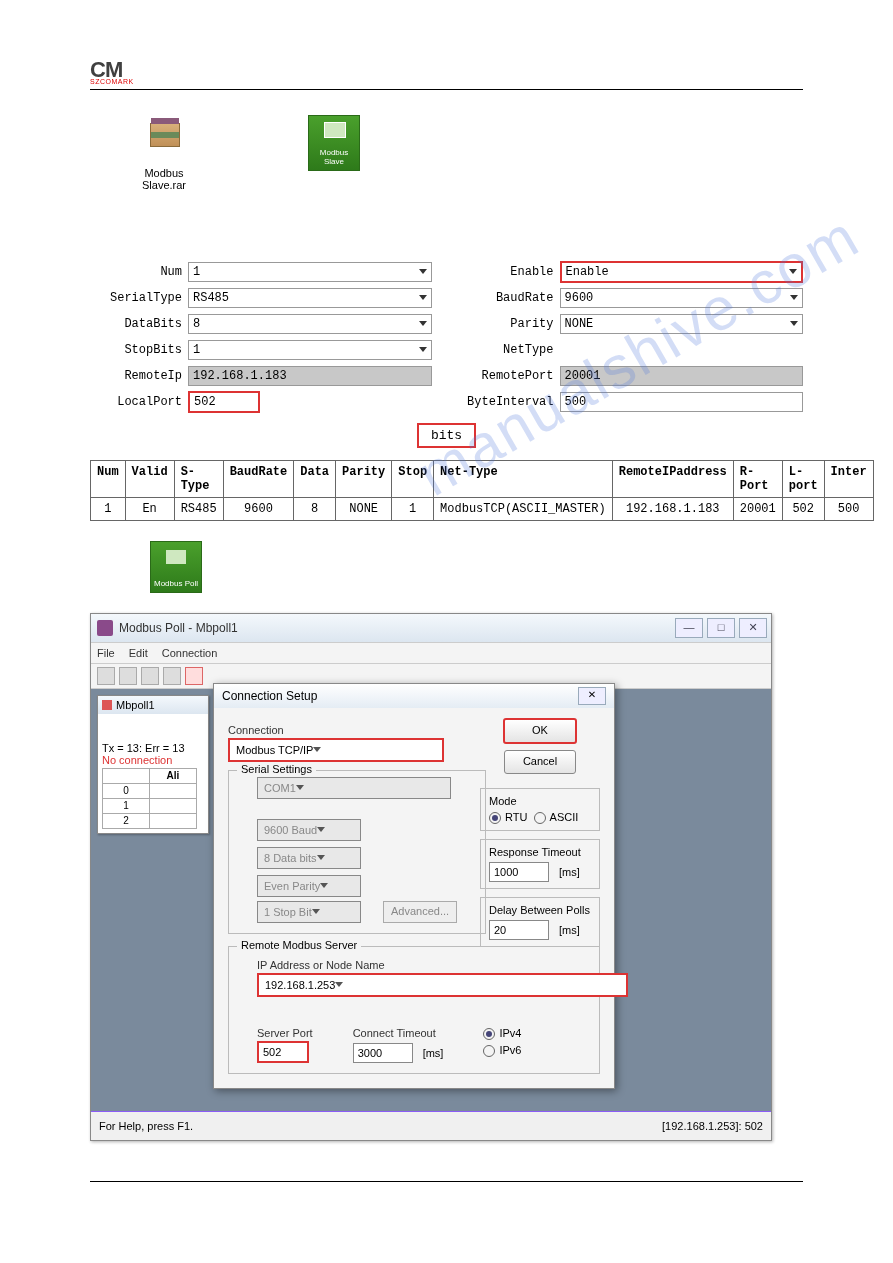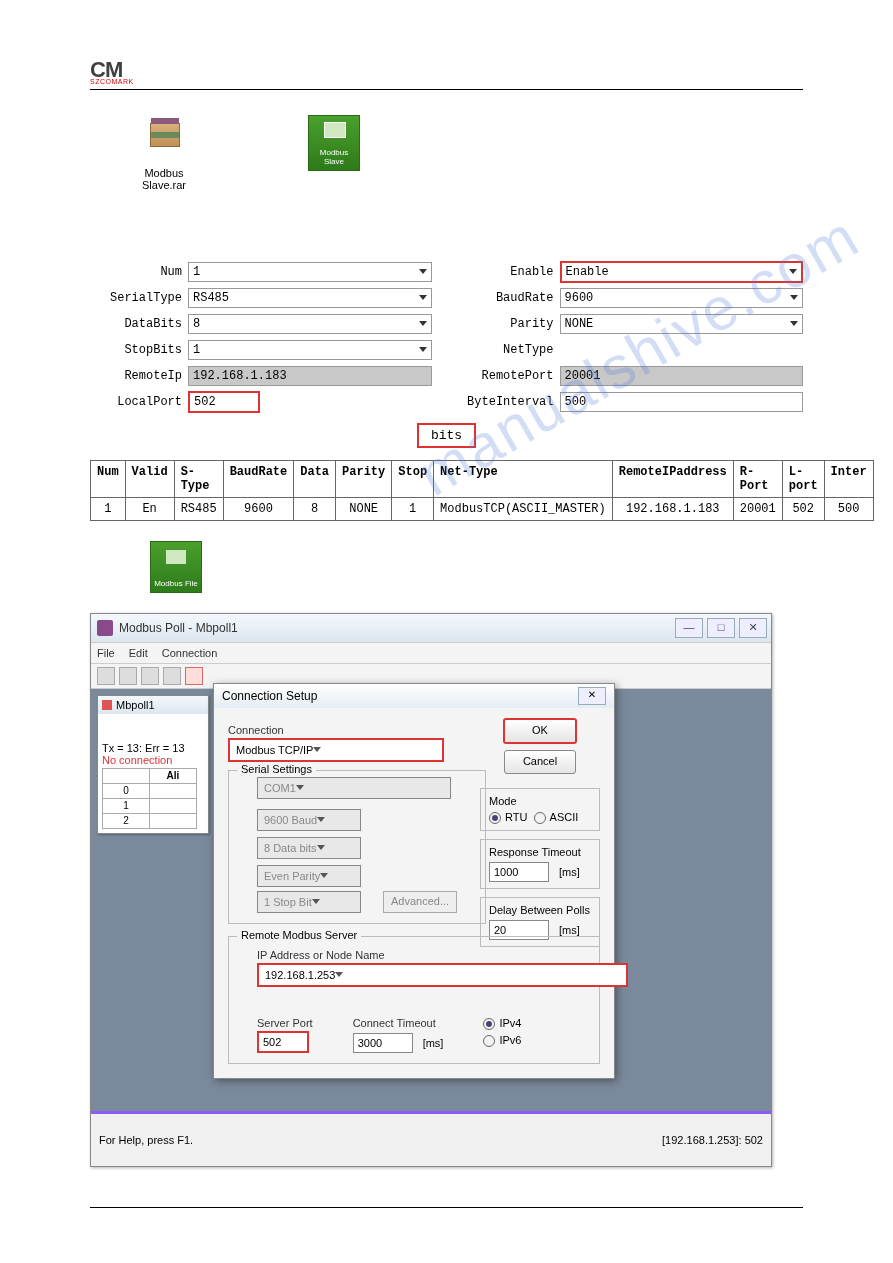--- a/index.html
+++ b/index.html
@@ -59,21 +59,21 @@
   .dlg-select .dcaret { width:0; height:0; border-left:4px solid transparent; border-right:4px solid transparent; border-top:5px solid #555; }
   .fieldset { border:1px solid #bbb; padding:6px 28px 10px; margin-top:8px; position:relative; }
   .fieldset .legend { position:absolute; top:-8px; left:8px; background:#f4f4f4; padding:0 4px; font-size:11px; }
   .row-tight { display:flex; gap:10px; align-items:center; margin-top:4px; }
   .dlg-input { width:90px; height:18px; border:1px solid #888; background:#fff; padding:0 4px; display:flex; align-items:center; }
   .dlg-right { position:absolute; right:14px; top:10px; width:120px; }
   .dlg-btn { width:70px; height:22px; border:1px solid #888; background:linear-gradient(#fff,#e4e4e4); text-align:center; line-height:20px; margin:0 auto 6px; border-radius:3px; }
   .dlg-sec { border:1px solid #bbb; padding:6px 8px; margin-top:8px; }
   .radio { width:10px; height:10px; border:1px solid #666; border-radius:50%; display:inline-block; margin-right:4px; vertical-align:middle; position:relative; }
   .radio.on::after { content:""; position:absolute; left:2px; top:2px; width:6px; height:6px; background:#447; border-radius:50%; }
-  .statusbar { height:20px; background:#f0f0f0; border-top:3px solid #8b5cf6; font-size:11px; display:flex; align-items:center; padding:16px 8px; justify-content:space-between;text-align:center; }
+  .statusbar { height:20px; background:#f0f0f0; border-top:1px solid #8b5cf6; font-size:11px; display:flex; align-items:center; padding:4px 8px; justify-content:space-between;text-align:center; }
   .adv-btn { margin-left:auto; width:72px; height:20px; border:1px solid #aaa; background:#eee; color:#888; text-align:center; line-height:18px; }
   .hr-bottom { border-top:1.5px solid #000; margin-top:40px; }
   .wm { position:absolute; font-size:60px; color:rgba(80,120,220,0.25); transform:rotate(-30deg); pointer-events:none; font-weight:400; letter-spacing:2px; }
   .rel { position:relative; }
 </style>
 </head>
 <body>
 
 <div class="page">
 
@@ -213,21 +213,21 @@
         <td>ModbusTCP(ASCII_MASTER)</td>
         <td>192.168.1.183</td>
         <td>20001</td>
         <td>502</td>
         <td>500</td>
       </tr>
     </tbody>
       </table>
 
     <div class="mp-tile">
-        <span>Modbus File</span>
+        <span>Modbus Poll</span>
       </div>
 
     <div class="win-outer">
       <div class="titlebar">
         <span class="tb-icon"></span>
         <span>Modbus Poll - Mbpoll1</span>
         <div class="tb-controls">
           <div class="tb-btn">—</div>
           <div class="tb-btn">□</div>
           <div class="tb-btn">✕</div>
@@ -319,21 +319,21 @@
                 <span>Modbus TCP/IP</span>
                 <span class="dcaret"></span>
               </div>
 
             <div class="fieldset" style="width:200px;">
               <div class="legend">Serial Settings</div>
               <div class="dlg-select dis" style="width:180px;">
                   <span>COM1</span>
                   <span class="dcaret"></span>
                 </div>
-              <div class="dlg-select dis" style="width:90px; margin-top:10px;">
+              <div class="dlg-select dis" style="width:90px; margin-top:20px;">
                   <span>9600 Baud</span>
                   <span class="dcaret"></span>
                 </div>
               <div class="dlg-select dis" style="width:90px; margin-top:6px;">
                   <span>8 Data bits</span>
                   <span class="dcaret"></span>
                 </div>
               <div class="dlg-select dis" style="width:90px; margin-top:6px;">
                   <span>Even Parity</span>
                   <span class="dcaret"></span>

